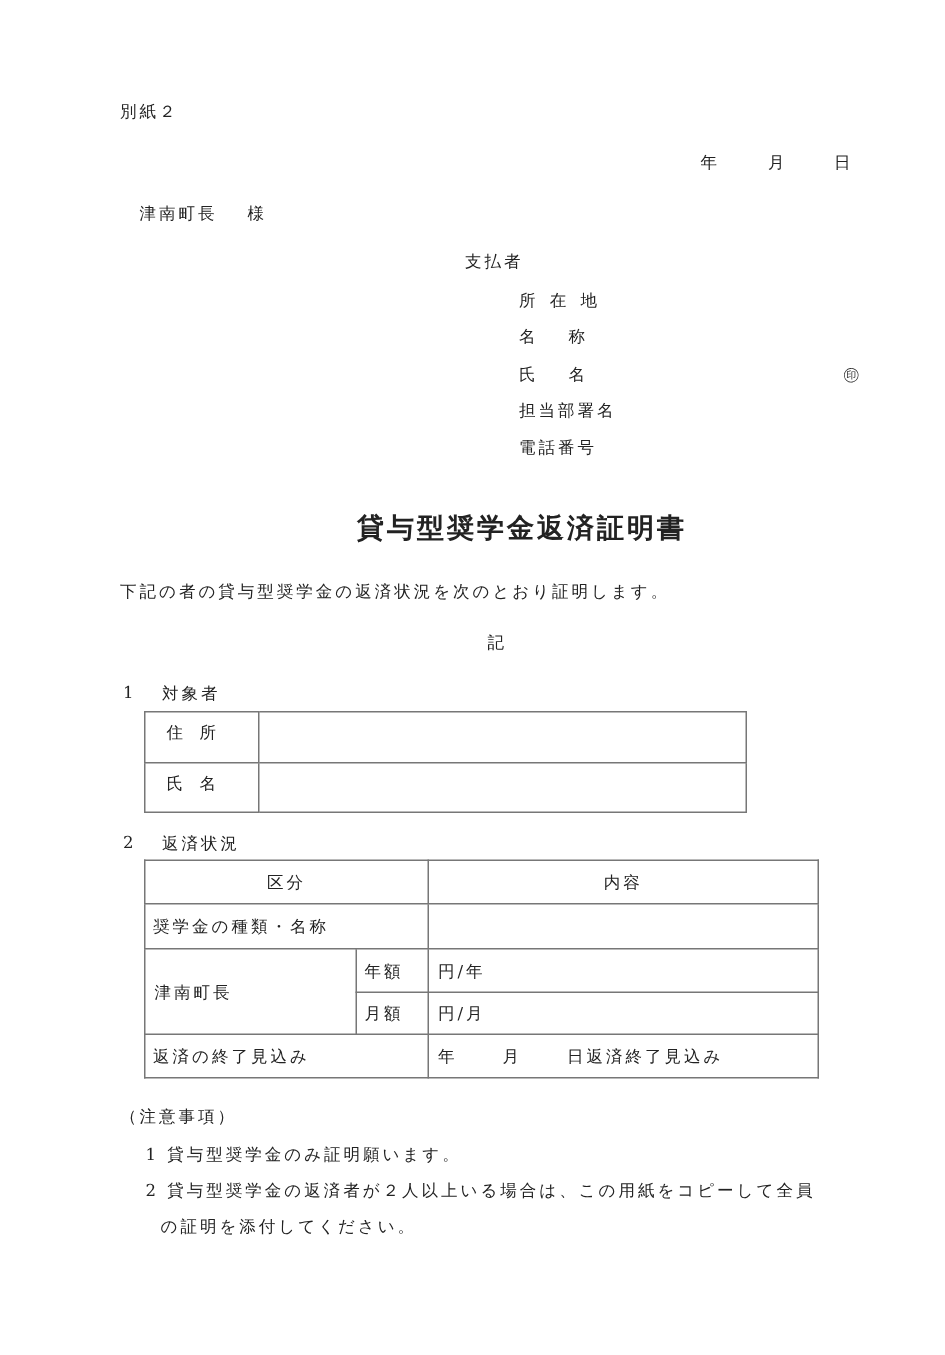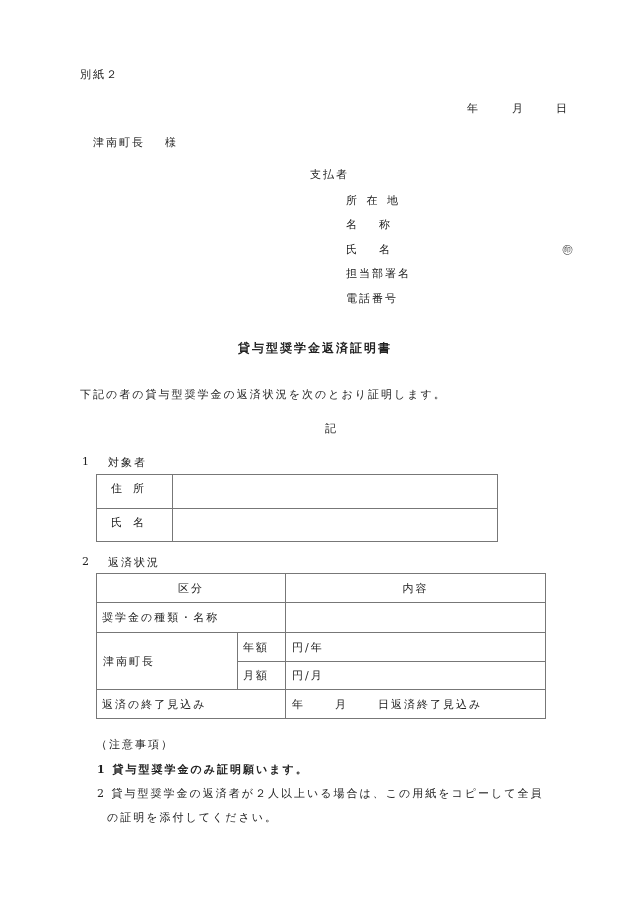--- a/index.html
+++ b/index.html
@@ -8,21 +8,21 @@
     background: #ffffff;
     position: relative;
     overflow: hidden;
     font-family: "DejaVu Serif", "Liberation Serif", serif;
     color: #222222;
     font-size: 11px;
   }
   .abs { position: absolute; white-space: nowrap; text-align: right; }
   .sp { letter-spacing: 3px; }
   .sp2 { letter-spacing: 2px; }
-  .title { font-size: 12px; font-weight: bold; letter-spacing: 2px; }
+  .title { font-size: 18px; font-weight: bold; letter-spacing: 2px; }
   table.form {
     position: absolute;
     border-collapse: collapse;
     table-layout: fixed;
   }
   table.form td {
     border: 1px solid #777777;
     padding: 0 6px;
     font-size: 11px;
     vertical-align: middle;
@@ -106,16 +106,16 @@
   </tr>
   <tr style="height:29px;">
     <td colspan="2" class="l sp2" style="padding-left:5px;">返済の終了見込み</td>
     <td class="r">
       <span>年</span><span style="display:inline-block;width:32px;"></span><span>月</span><span style="display:inline-block;width:32px;"></span><span class="sp2">日返済終了見込み</span>
     </td>
   </tr>
 </tbody>
   </table>
 
-<div class="abs sp2" style="left:96px; top:737px;">（注意事項）</div>
-<div class="abs sp2" style="left:97px; top:762px;font-weight:bold;">1 貸与型奨学金のみ証明願います。</div>
+<div class="abs sp2" style="left:80px; top:737px;">（注意事項）</div>
+<div class="abs sp2" style="left:97px; top:762px;">1 貸与型奨学金のみ証明願います。</div>
 <div class="abs sp2" style="left:97px; top:786px;">2 貸与型奨学金の返済者が２人以上いる場合は、この用紙をコピーして全員</div>
 <div class="abs sp2" style="left:107px; top:810px;">の証明を添付してください。</div>
 
 </body></html>

